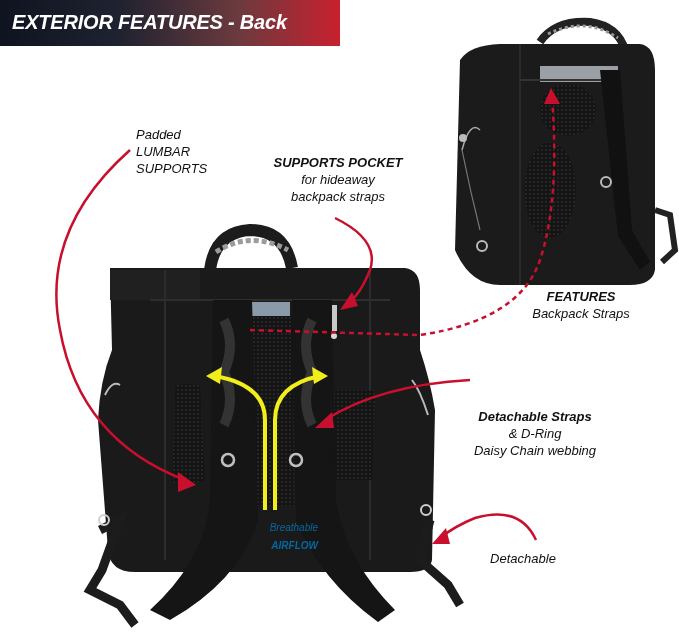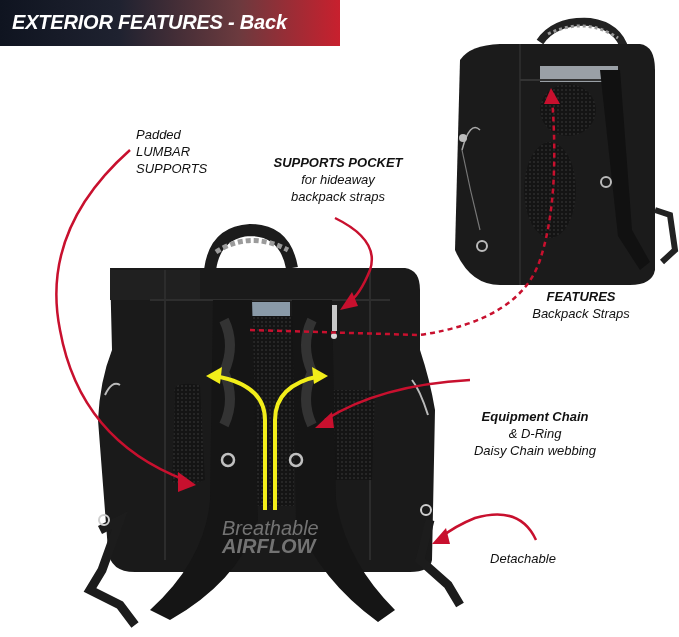--- a/index.html
+++ b/index.html
@@ -6,21 +6,21 @@
   body { width:679px; height:637px; position:relative; overflow:hidden; background:#ffffff;
          font-family:"Liberation Sans", sans-serif; }
   .banner { position:absolute; left:0; top:0; width:340px; height:46px;
             background:linear-gradient(90deg,#0f1420 0%,#1f2230 35%,#6b3a3e 70%,#c8202e 100%); }
   .banner-text { position:absolute; left:12px; top:11px; color:#fff; font-weight:bold; font-style:italic;
                  font-size:20px; letter-spacing:-0.2px; white-space:nowrap; }
   .label { position:absolute; color:#111; font-style:italic; font-size:13px; line-height:17px; }
   .label .b { font-weight:bold; display:block; }
   .label .r { display:block; }
   .center { text-align:center; }
-  .yellow { color:#737373; font-style:italic; font-size:20px; line-height:18px; position:absolute; text-align:left; }
+  .yellow { color:#0369a1; font-style:italic; font-size:10px; line-height:18px; position:absolute; text-align:right; }
   .yellow .b { font-weight:bold; display:block; }
   .yellow .r { display:block; }
   svg.art { position:absolute; left:0; top:0; }
 </style>
 </head>
 <body>
 
 <div class="banner">
   <span class="banner-text">EXTERIOR FEATURES - Back</span>
 </div>
@@ -122,21 +122,21 @@
   <span class="r">for hideaway</span>
   <span class="r">backpack straps</span>
 </div>
 
 <div class="label center" style="left:516px; top:288px; width:130px;">
   <span class="b">FEATURES</span>
   <span class="r">Backpack Straps</span>
 </div>
 
 <div class="label center" style="left:460px; top:408px; width:150px;">
-  <span class="b">Equipment Chain</span>
+  <span class="b">Detachable Straps</span>
   <span class="r">&amp; D-Ring</span>
   <span class="r">Daisy Chain webbing</span>
 </div>
 
 <div class="label center" style="left:448px; top:550px; width:150px;">
   <span class="r">Detachable</span>
 </div>
 
 <div class="yellow" style="left:222px; top:519px; width:96px;">
   <span class="r">Breathable</span>

